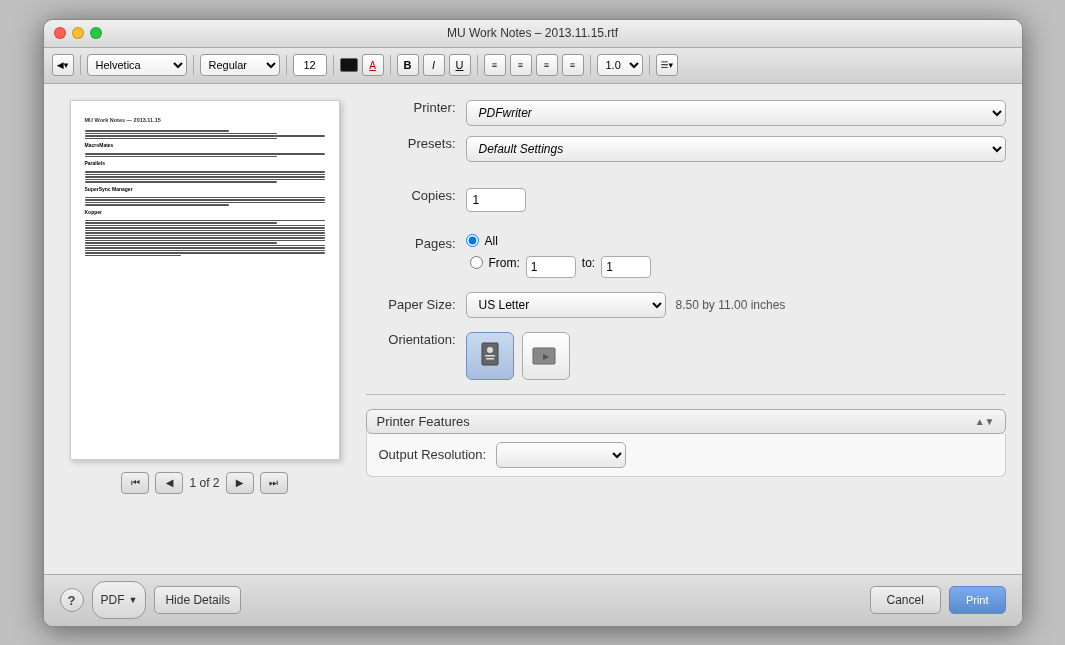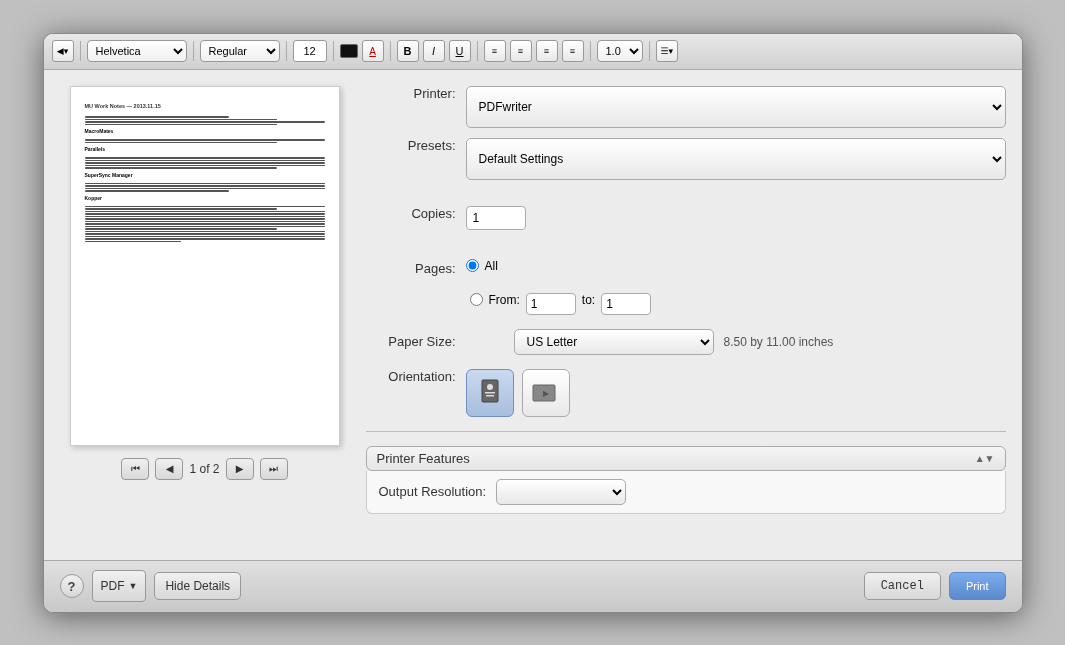--- a/index.html
+++ b/index.html
@@ -182,41 +182,42 @@
       width: 90px;
       font-size: 13px;
       color: #333;
       font-weight: 500;
     }
     .form-control {
       flex: 1;
     }
     .print-select {
       width: 100%;
-      height: 42px;
+      height: 26px;
       font-size: 12px;
       border: 1px solid #aaa;
       border-radius: 5px;
       background: linear-gradient(to bottom, #ffffff, #e8e8e8);
       padding: 0 8px;
       appearance: auto;
+      font-style: italic;
     }
     .copies-input {
       width: 60px;
       height: 24px;
       font-size: 12px;
       border: 1px solid #aaa;
       border-radius: 4px;
       padding: 0 6px;
       background: white;
     }
     .pages-section {
       display: flex;
       flex-direction: column;
-      gap: 20px;
+      gap: 8px;
     }
     .radio-row {
       display: flex;
       align-items: center;
       gap: 6px;
       font-size: 12px;
     }
     .radio-row input { margin: 0; }
     .from-to-row {
       display: flex;
@@ -240,21 +241,20 @@
       gap: 10px;
     }
     .paper-select {
       width: 200px;
       height: 26px;
       font-size: 12px;
       border: 1px solid #aaa;
       border-radius: 5px;
       background: linear-gradient(to bottom, #fff, #e8e8e8);
       padding: 0 8px;
-      margin-left: 48px;
     }
     .paper-size-text {
       font-size: 12px;
       color: #555;
     }
     .orientation-row {
       display: flex;
       align-items: center;
       gap: 8px;
     }
@@ -339,23 +339,23 @@
       background: linear-gradient(to bottom, #f0f0f0, #d8d8d8);
       cursor: pointer;
       display: flex;
       align-items: center;
       justify-content: center;
       font-size: 13px;
       font-weight: bold;
       color: #444;
     }
     .pdf-btn {
-      height: 32px;
-      border: 1px solid #999;
-      border-radius: 4px;
+      height: 38px;
+      border: 1px solid #999;
+      border-radius: 13px;
       background: linear-gradient(to bottom, #f0f0f0, #d8d8d8);
       cursor: pointer;
       display: flex;
       align-items: center;
       padding: 0 8px;
       gap: 4px;
       font-size: 12px;
       color: #333;
     }
     .hide-details-btn {
@@ -373,21 +373,20 @@
     .spacer { flex: 1; }
     .cancel-btn {
       height: 28px;
       border: 1px solid #999;
       border-radius: 5px;
       background: linear-gradient(to bottom, #f0f0f0, #d8d8d8);
       cursor: pointer;
       padding: 0 16px;
       font-size: 12px;
       color: #333;
-      font-family: Liberation Mono, monospace;
     }
     .print-btn {
       height: 28px;
       border: 1px solid #5a8acc;
       border-radius: 5px;
       background: linear-gradient(to bottom, #7cacef, #5a8acc);
       cursor: pointer;
       padding: 0 16px;
       font-size: 11px;
       color: #fff;
@@ -415,20 +414,28 @@
     }
     .align-btn {
       font-size: 9px;
     }
   </style>
 </head>
 <body>
 
 <div class="window">
 
+  <div class="title-bar">
+    <div class="traffic-lights">
+      <div class="tl tl-close"></div>
+      <div class="tl tl-min"></div>
+      <div class="tl tl-max"></div>
+    </div>
+    <div class="title-text">MU Work Notes – 2013.11.15.rtf</div>
+  </div>
 
   <div class="toolbar">
     <div class="toolbar-btn" style="font-size:9px;">◀▾</div>
     <div class="toolbar-divider"></div>
     <select class="toolbar-select toolbar-font-select">
       <option>Helvetica</option>
     </select>
     <div class="toolbar-divider"></div>
     <select class="toolbar-select toolbar-style-select">
       <option>Regular</option>
@@ -535,21 +542,21 @@
         </div>
       </div>
 
       <div style="height:6px;"></div>
 
       <div class="form-row">
         <div class="form-label">Copies:</div>
         <input class="copies-input" type="text" value="1" style="">
       </div>
 
-      <div class="form-row" style="align-items:flex-start; margin-top:19px;">
+      <div class="form-row" style="align-items:flex-start; margin-top:12px;">
         <div class="form-label" style="padding-top:2px;">Pages:</div>
         <div class="pages-section">
           <div class="radio-row">
             <input type="radio" name="pages" checked="" style="">
             <span>All</span>
           </div>
           <div class="from-to-row">
             <input type="radio" name="pages" style="">
             <span>From:</span>
             <input class="range-input" type="text" value="1" style="">

